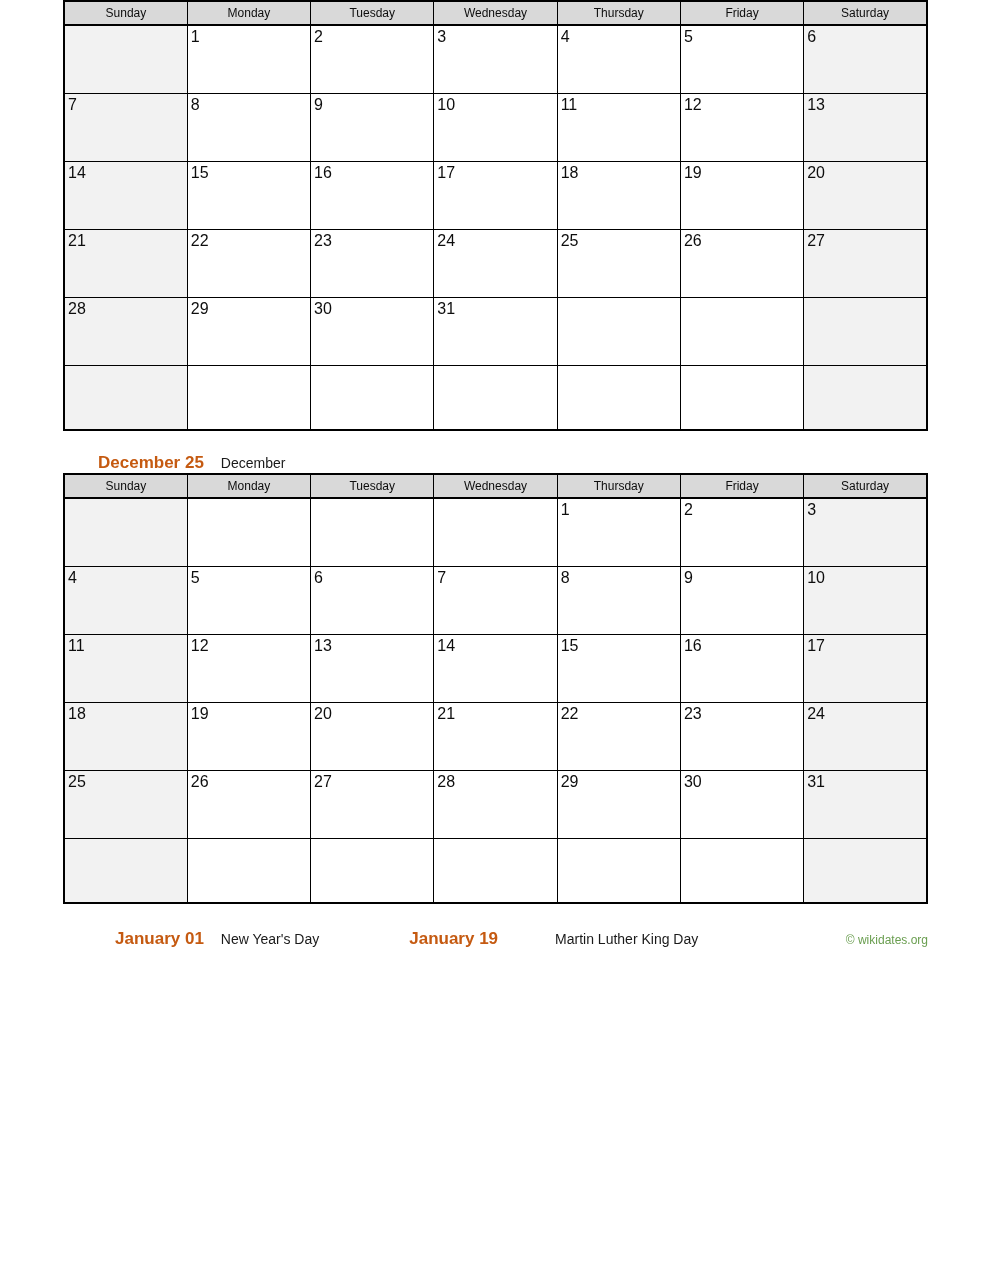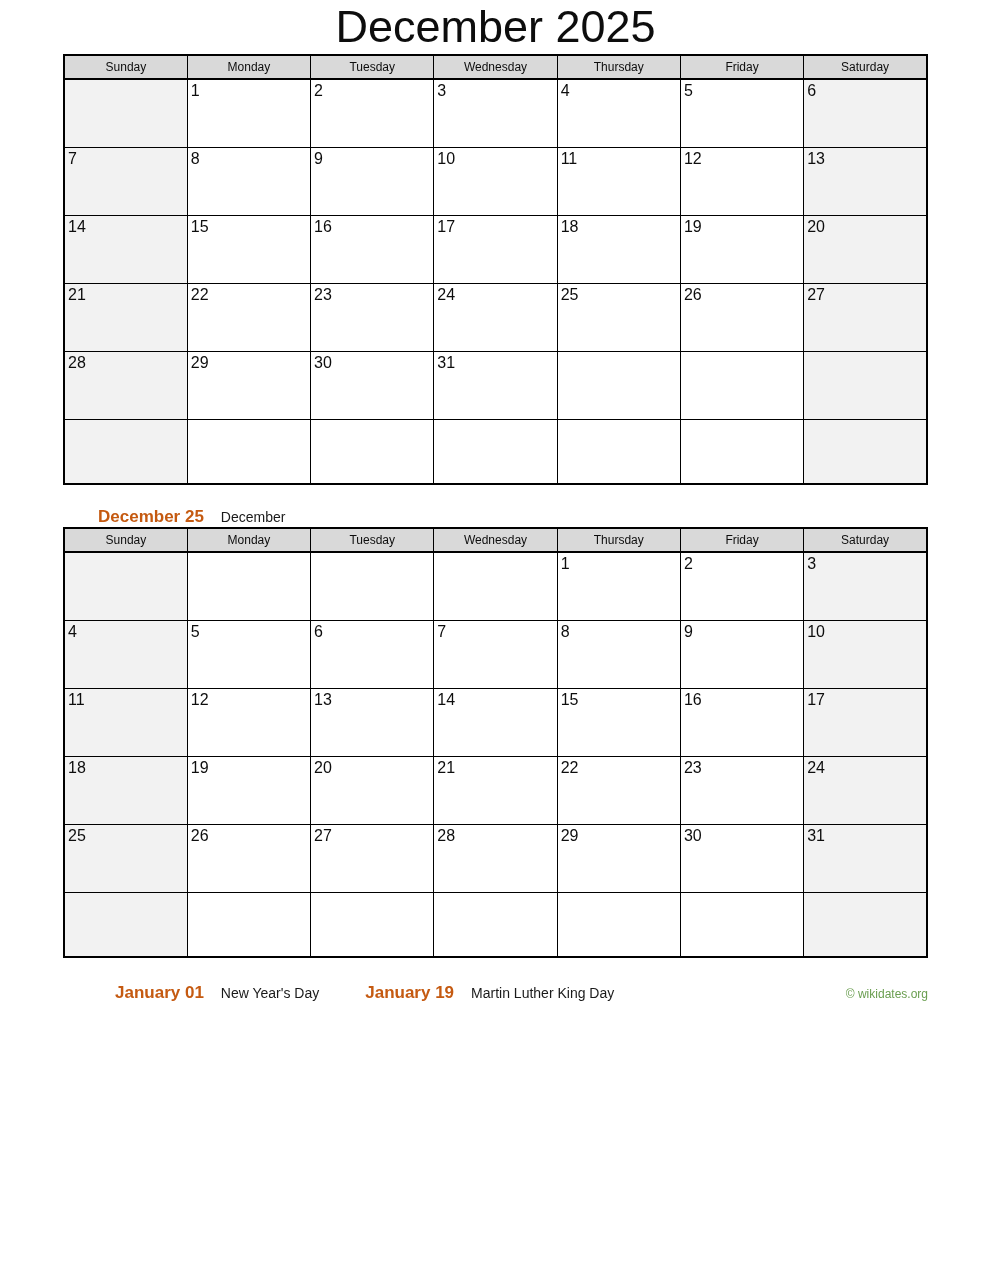--- a/index.html
+++ b/index.html
@@ -63,29 +63,28 @@
   table.calendar tbody tr:last-child td { height: 65px; }
   table.calendar td:first-child,
   table.calendar td:last-child { background: var(--weekend-bg); }
 
   .note-row { display: flex; align-items: baseline; }
   .christmas-row { margin: 22px 0 0 35px; }
   .footer-row { margin: 25px 0 0 52px; width: 813px; }
   .note-date { color: var(--accent); font-weight: 700; font-size: 17px; white-space: nowrap; }
   .note-name { color: #1a1a1a; font-size: 14px; margin-left: 17px; white-space: nowrap; }
   .note-pair { display: inline-flex; align-items: baseline; }
-  .note-pair + .note-pair { margin-left: 46px; }
+  .note-pair + .note-pair { margin-left: 90px; gap: 40px; }
   .copyright { margin-left: auto; color: var(--green); font-size: 12px; white-space: nowrap; }
 </style>
 </head>
 <body>
 
 <div class="page">
 
-  <h1 class="month-title title-dec">December 2025</h1>
 
   <table class="calendar">
     <thead>
       <tr>
         <th>Sunday</th>
         <th>Monday</th>
         <th>Tuesday</th>
         <th>Wednesday</th>
         <th>Thursday</th>
         <th>Friday</th>

